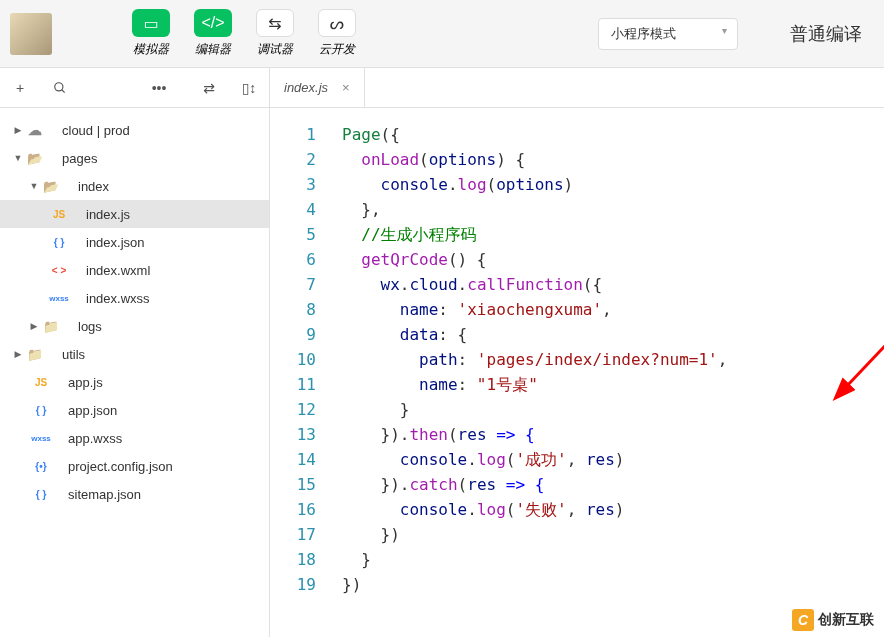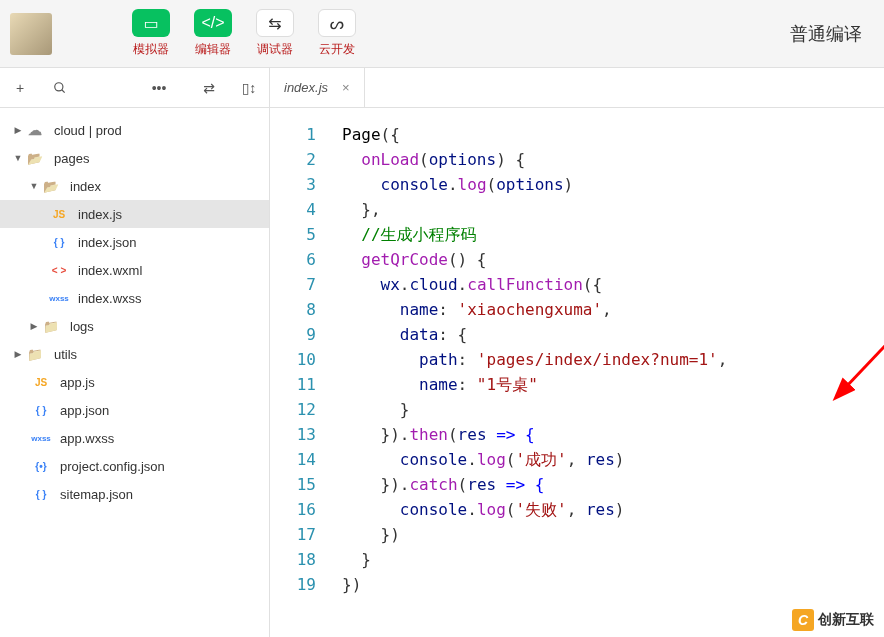--- a/index.html
+++ b/index.html
@@ -4,53 +4,53 @@
 <style>
 * { box-sizing: border-box; margin: 0; padding: 0; }
 body { font-family: -apple-system, "Segoe UI", "Microsoft YaHei", sans-serif; font-size: 13px; color: #333; background: #fff; width: 884px; height: 637px; overflow: hidden; position: relative; }
 .top-toolbar { height: 68px; background: #f5f5f5; border-bottom: 1px solid #e0e0e0; display: flex; align-items: center; padding: 0 10px; }
 .avatar { width: 42px; height: 42px; background: linear-gradient(135deg, #e8d9b5, #a89878); border-radius: 3px; margin-right: 80px; }
 .toolbar-btns { display: flex; gap: 24px; align-items: flex-start; }
 .tbtn { display: flex; flex-direction: column; align-items: center; gap: 4px; cursor: pointer; }
 .tbtn-icon { width: 38px; height: 28px; border-radius: 6px; display: flex; align-items: center; justify-content: center; font-size: 16px; }
 .tbtn-icon.green { background: #07c160; color: #fff; }
 .tbtn-icon.white { background: #fff; border: 1px solid #ddd; color: #333; }
-.tbtn-label { font-size: 12px; color: #b91c1c; }
+.tbtn-label { font-size: 12px; color: #000000; font-style: italic; }
 .mode-select { margin-left: auto; display: flex; gap: 40px; align-items: center; }
 .dropdown { background: #fff; border: 1px solid #ddd; border-radius: 4px; padding: 6px 30px 6px 12px; font-size: 13px; position: relative; cursor: pointer; min-width: 140px; }
 .dropdown::after { content: "▾"; position: absolute; right: 10px; color: #999; font-size: 10px; }
 .compile { padding: 6px 12px; font-size: 18px; cursor: pointer; }
 .main { display: flex; height: calc(100% - 68px); }
 .sidebar { width: 270px; border-right: 1px solid #e0e0e0; background: #fff; display: flex; flex-direction: column; }
 .sidebar-actions { height: 40px; border-bottom: 1px solid #e0e0e0; display: flex; align-items: center; }
 .sbact { width: 40px; height: 40px; display: flex; align-items: center; justify-content: center; font-size: 14px; color: #555; cursor: pointer; }
 .sbact.wide { margin-left: auto; margin-right: 10px; }
 .tree { flex: 1; overflow: auto; padding: 8px 0; }
 .tree-item { display: flex; align-items: center; height: 28px; padding-left: 8px; font-size: 13px; cursor: pointer; }
 .tree-item.active { background: #e5e5e5; }
 .caret { width: 12px; color: #666; font-size: 9px; display: inline-block; text-align: center; }
-.fico { width: 22px; height: 16px; margin-right: 8px; display: inline-flex; align-items: center; justify-content: center; font-size: 10px; font-weight: bold; border-radius: 2px; }
+.fico { width: 22px; height: 16px; margin-right: 16px; display: inline-flex; align-items: center; justify-content: center; font-size: 10px; font-weight: bold; border-radius: 2px; }
 .fico.folder::before { content: "📁"; font-size: 13px; filter: grayscale(0.6); }
 .fico.folder-open::before { content: "📂"; font-size: 13px; filter: grayscale(0.6); }
 .fico.cloud::before { content: "☁"; font-size: 14px; color: #888; }
 .fico.js { color: #f5a623; }
 .fico.json { color: #3b82f6; }
 .fico.wxml { color: #e74c3c; }
 .fico.wxss { color: #3b82f6; font-size: 8px; }
 .indent0 { padding-left: 12px; } .indent1 { padding-left: 28px; } .indent3 { padding-left: 48px; }
 .editor { flex: 1; display: flex; flex-direction: column; position: relative; }
 .tabs { height: 40px; border-bottom: 1px solid #e0e0e0; display: flex; align-items: stretch; }
 .tab { display: flex; align-items: center; padding: 0 14px; gap: 14px; border-right: 1px solid #e0e0e0; background: #fafafa; cursor: pointer; }
 .tab.active { background: #fff; }
 .tab-name { font-style: italic; color: #555; }
 .tab-close { color: #888; font-size: 13px; cursor: pointer; }
 .code-area { flex: 1; display: flex; font-family: Consolas, Monaco, monospace; font-size: 16px; line-height: 25px; overflow: hidden; }
 .gutter { width: 60px; text-align: right; color: #2b91af; padding: 14px 14px 0 0; user-select: none; }
 .code { flex: 1; padding: 14px 0 0 12px; white-space: pre; position: relative; }
-.tok-kw { color: #0000ff; } .tok-fn { color: #a21caf; } .tok-str { color: #a31515; } .tok-cmt { color: #008000; } .tok-id { color: #001080; } .tok-prop { color: #001080; } .tok-call { color: #000000; }
+.tok-kw { color: #0000ff; } .tok-fn { color: #a21caf; } .tok-str { color: #a31515; } .tok-cmt { color: #008000; } .tok-id { color: #001080; } .tok-prop { color: #001080; } .tok-call { color: #15803d; }
 .arrow { position: absolute; left: 555px; top: 120px; pointer-events: none; }
 .watermark { position: absolute; right: 10px; bottom: 6px; display: flex; align-items: center; gap: 4px; font-size: 14px; font-weight: bold; color: #333; }
 .watermark .wmicon { width: 22px; height: 22px; background: #f5a623; border-radius: 3px; display: flex; align-items: center; justify-content: center; color: #fff; font-style: italic; }
 </style>
 </head>
 <body>
 
 <div class="top-toolbar">
   <div class="avatar"></div>
   <div class="toolbar-btns">
@@ -65,20 +65,21 @@
     <div class="tbtn">
       <div class="tbtn-icon white">⇆</div>
       <div class="tbtn-label">调试器</div>
     </div>
     <div class="tbtn">
       <div class="tbtn-icon white">ᔕ</div>
       <div class="tbtn-label">云开发</div>
     </div>
   </div>
   <div class="mode-select">
+    <div class="dropdown">小程序模式</div>
     <div class="compile">普通编译</div>
   </div>
 </div>
 
 <div class="main">
   <div class="sidebar">
     <div class="sidebar-actions">
       <div class="sbact">+</div>
       <div class="sbact">
         <svg width="14" height="14" viewBox="0 0 24 24" fill="none" stroke="#555" stroke-width="2">

